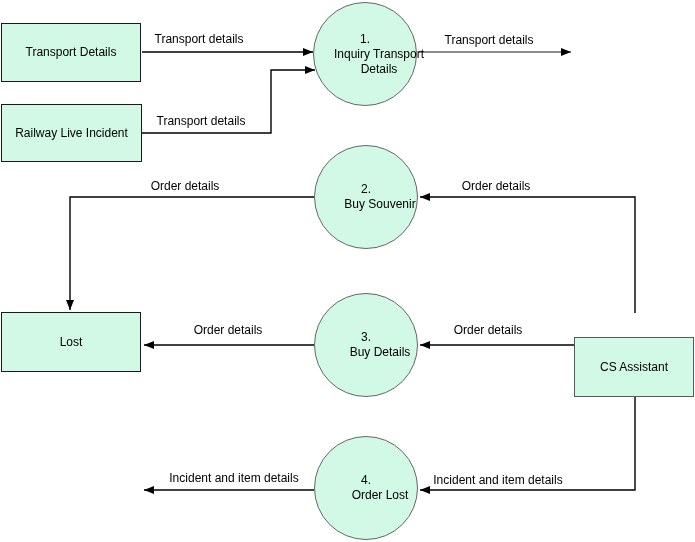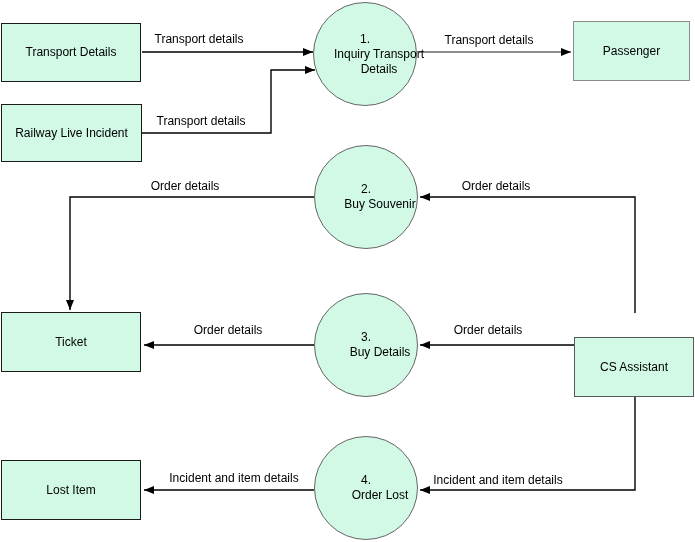--- a/index.html
+++ b/index.html
@@ -51,31 +51,25 @@
     <path class="edge" d="M635,373 V490 H420" marker-end="url(#arrow)"></path>
     <path class="edge" d="M314,490 H144" marker-end="url(#arrow)"></path>
   </svg>
 
   <div class="node rect" style="left:1px;top:23px;width:140px;height:59px;">
     <span>Transport Details</span>
   </div>
   <div class="node rect" style="left:1px;top:104px;width:141px;height:58px;">
     <span>Railway Live Incident</span>
   </div>
-  <div class="node rect b-pass" style="left:573px;top:21px;width:117px;height:60px;">
-    <span>Passenger</span>
-  </div>
   <div class="node rect" style="left:1px;top:312px;width:140px;height:60px;">
-    <span>Ticket</span>
+    <span>Lost</span>
   </div>
   <div class="node rect b-cs" style="left:574px;top:313px;width:120px;height:60px;">
     <span>CS Assistant</span>
-  </div>
-  <div class="node rect" style="left:1px;top:460px;width:140px;height:60px;">
-    <span>Lost Item</span>
   </div>
 
   <div class="node circle" style="left:313px;top:2px;">
     <div class="pnum">1.</div>
     <div class="plabel">Inquiry Transport Details</div>
   </div>
   <div class="node circle" style="left:314px;top:145px;">
     <div class="pnum">2.</div>
     <div class="plabel">Buy Souvenir</div>
   </div>

